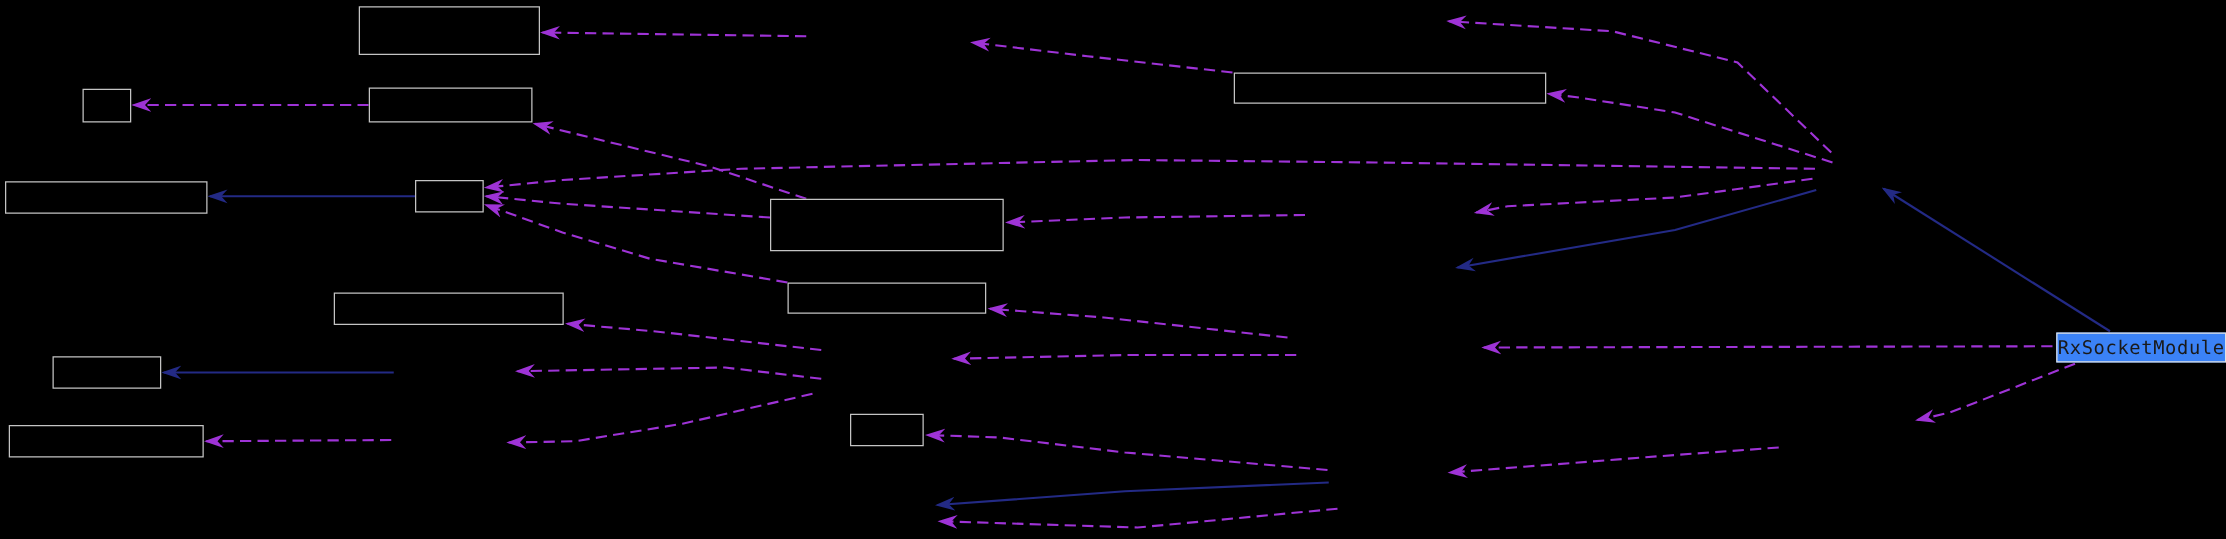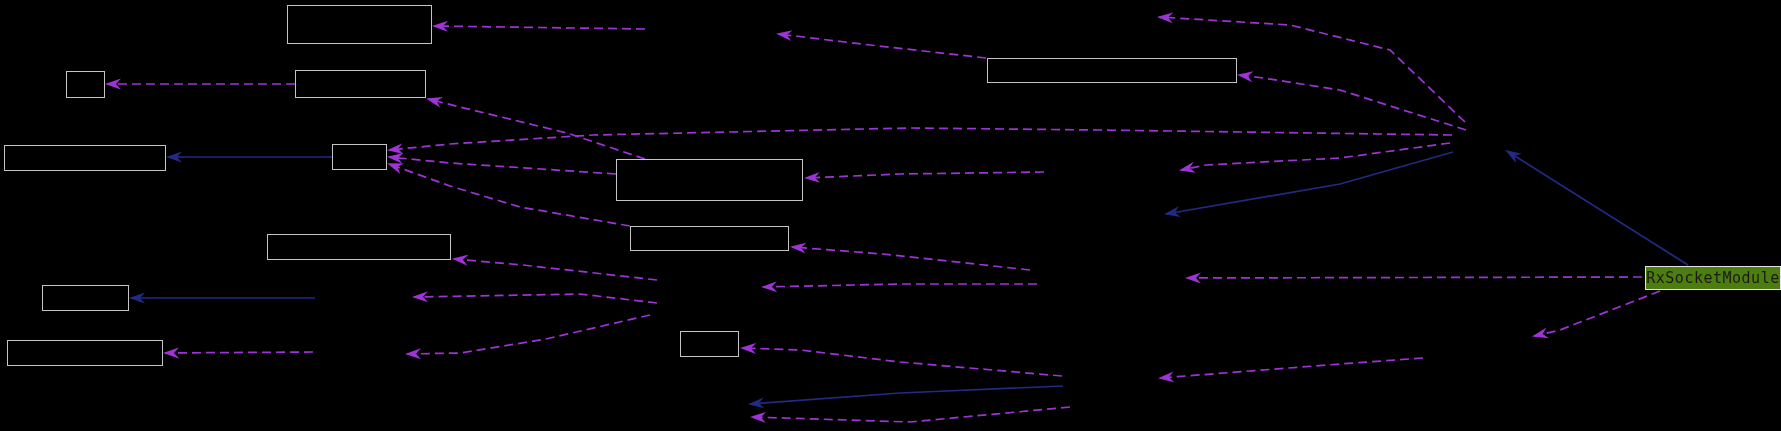--- a/index.html
+++ b/index.html
@@ -90,16 +90,16 @@
       <div class="class-node" style="left: 332px; top: 144px; width: 55px; height: 26px; border-color: rgb(196, 196, 196); background: rgb(0, 0, 0);"></div>
       <div class="class-node" style="left: 987px; top: 58px; width: 250px; height: 25px; border-color: rgb(196, 196, 196); background: rgb(0, 0, 0);"></div>
       <div class="class-node" style="left: 616px; top: 159px; width: 187px; height: 42px; border-color: rgb(196, 196, 196); background: rgb(0, 0, 0);"></div>
       <div class="class-node" style="left: 630px; top: 226px; width: 159px; height: 25px; border-color: rgb(196, 196, 196); background: rgb(0, 0, 0);"></div>
       <div class="class-node" style="left: 267px; top: 234px; width: 184px; height: 26px; border-color: rgb(196, 196, 196); background: rgb(0, 0, 0);"></div>
       <div class="class-node" style="left: 42px; top: 285px; width: 87px; height: 26px; border-color: rgb(196, 196, 196); background: rgb(0, 0, 0);"></div>
       <div class="class-node" style="left: 7px; top: 340px; width: 156px; height: 26px; border-color: rgb(196, 196, 196); background: rgb(0, 0, 0);"></div>
       <div class="class-node" style="left: 680px; top: 331px; width: 59px; height: 26px; border-color: rgb(196, 196, 196); background: rgb(0, 0, 0);"></div>
     </div>
 
-  <div class="labeled-node" id="labeled-node" style="left: 1645px; top: 266px; width: 136px; height: 24px; background: #4d7c0f; border: 1px solid rgb(226, 226, 226); color: rgb(26, 26, 26);">
+  <div class="labeled-node" id="labeled-node" style="left: 1645px; top: 266px; width: 136px; height: 24px; background: #3b82f6; border: 1px solid rgb(226, 226, 226); color: rgb(26, 26, 26);">
     <span>RxSocketModule</span>
   </div>
 </div>
 
 </body></html>

